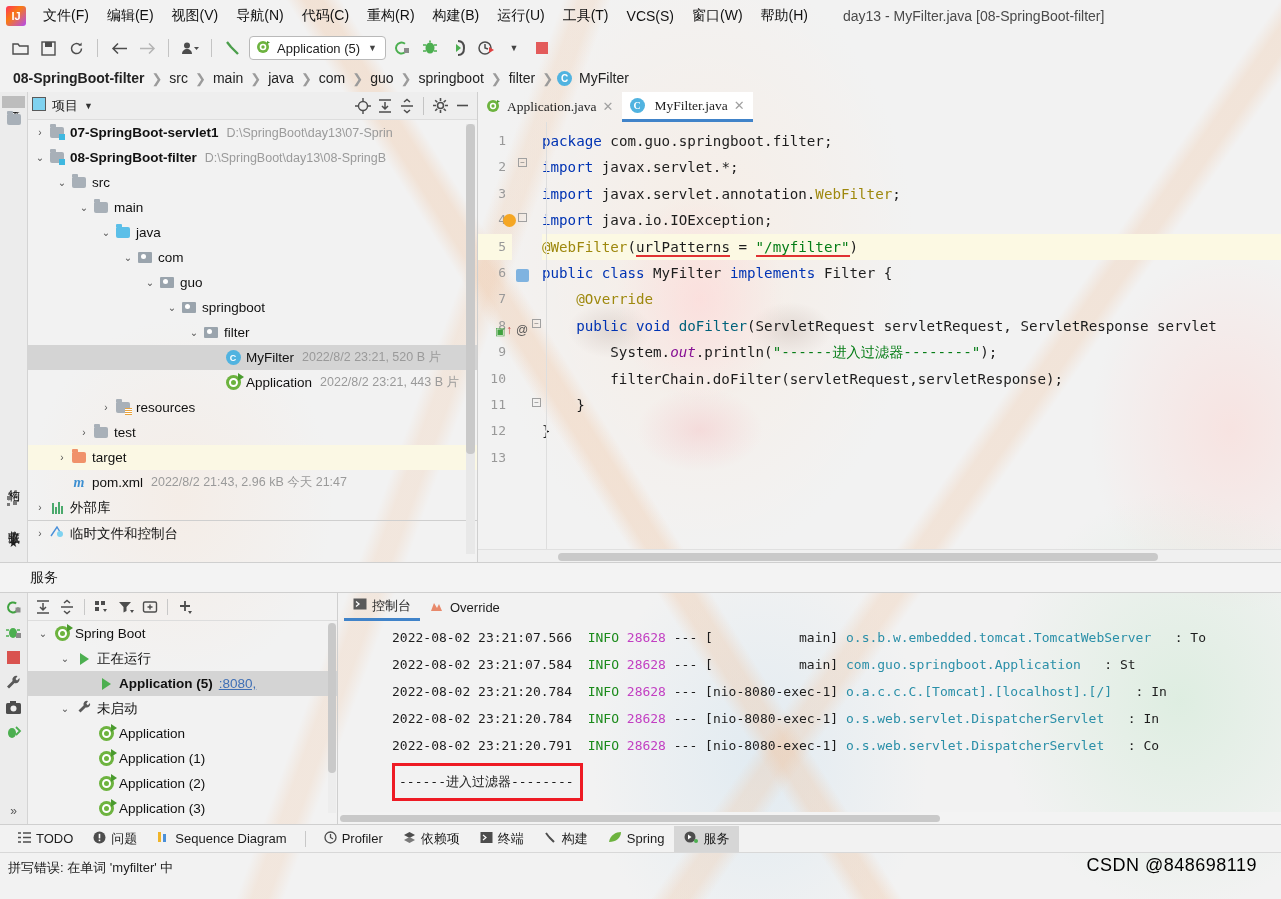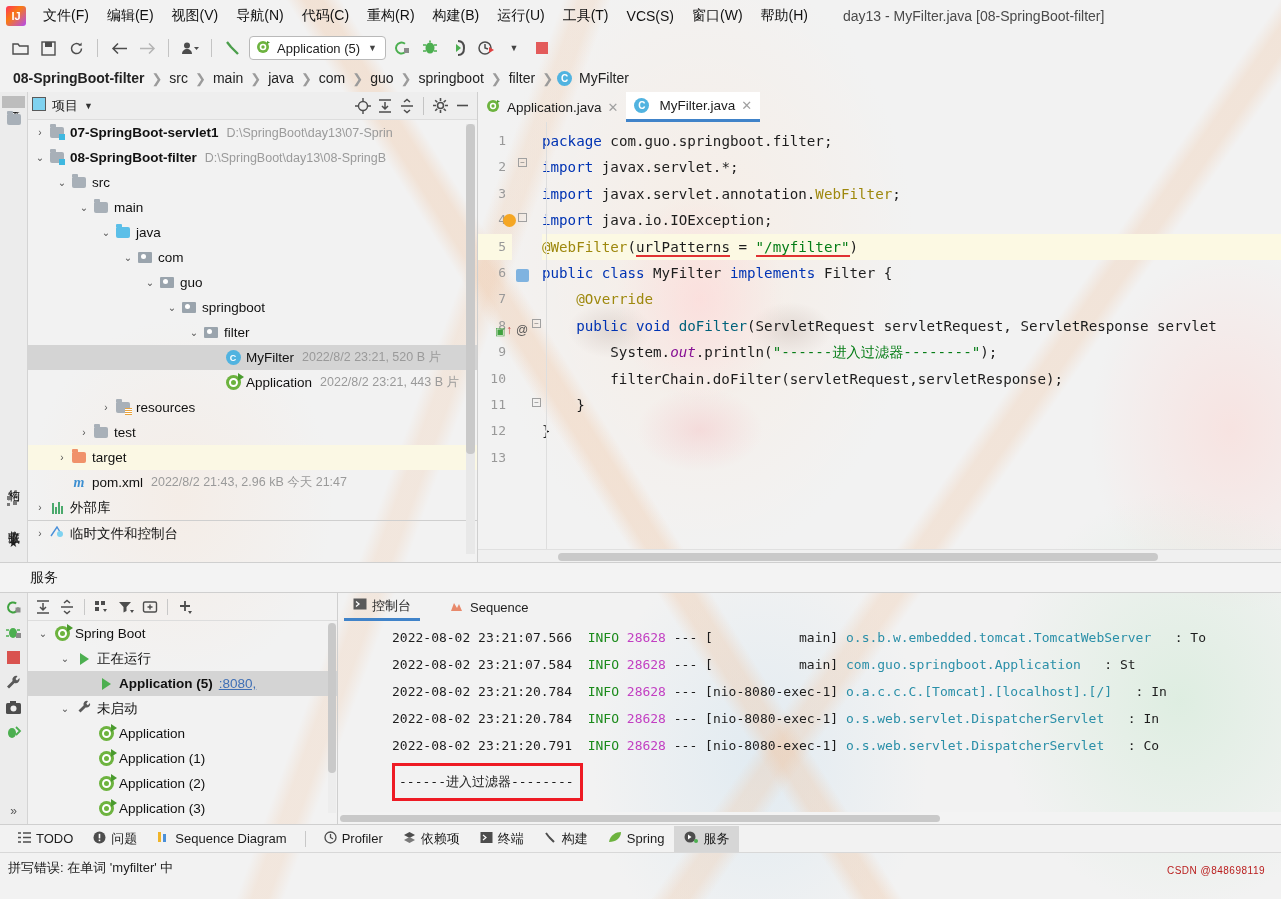--- a/index.html
+++ b/index.html
@@ -133,21 +133,21 @@
   .imlicon::after{content:"";position:absolute;right:0;bottom:0;width:6px;height:6px;background:#4b5560;}
   .micon{color:#3d8fd1;font-weight:bold;font-style:italic;font-size:14px;font-family:"Liberation Serif",serif;}
   .libicon{display:flex;gap:1px;align-items:flex-end;height:12px;}
   .libicon i{display:block;width:2px;background:#4aa96c;}
   #tree-scrollbar{position:absolute;right:2px;top:4px;width:9px;height:430px;background:#e8e8e8;}
   #tree-scrollbar .thumb{position:absolute;top:0;left:0;width:9px;height:330px;background:#c9c9c9;border-radius:4px;}
   .hrule{height:1px;background:#cfcfcf;}
 
   
   #editor{ flex:1; display:flex; flex-direction:column; overflow:hidden; }
-  #tabs{ height:30px;display:flex;align-items:flex-end; }
+  #tabs{ height:30px;display:flex;align-items:flex-end;font-family:Liberation Serif, serif; }
   .tab{
     height:30px;display:flex;align-items:center;gap:6px;padding:0 8px;font-size:13.5px;
     cursor:default;position:relative;white-space:nowrap;
   }
   .tab.active{ background:#fff; border-bottom:3px solid #4083c9; }
   .tab .close{ color:#a0a0a0;font-size:13px; }
   #code-area{ flex:1; display:flex; overflow:hidden; position:relative; }
   #gutter{ width:34px;flex:none;text-align:right;padding-top:6px;color:#999;
            font-family:"DejaVu Sans Mono",monospace;font-size:13px;line-height:26.4px;}
   #gutter .gline{ padding-right:6px; position:relative; }
@@ -192,21 +192,21 @@
   .srow .ico{width:20px;display:flex;align-items:center;justify-content:center;flex:none;margin-right:3px;}
   .srow .lbl{color:#111;}
   .srow .lbl.bold{font-weight:bold;}
   .srow .port{color:#3f6fb5;text-decoration:underline;margin-left:6px;}
   .playtri{width:0;height:0;border-left:9px solid #4caf50;border-top:6px solid transparent;border-bottom:6px solid transparent;}
   .wrench{font-size:13px;color:#555;}
   #svc-scroll{position:absolute;right:1px;top:2px;width:8px;height:190px;background:#ededed;}
   #svc-scroll .thumb{position:absolute;top:0;width:8px;height:150px;background:#c9c9c9;border-radius:4px;}
 
   #console-panel{flex:1;display:flex;flex-direction:column;overflow:hidden;}
-  #console-tabs{height:28px;display:flex;align-items:flex-end;gap:21px;padding-left:6px;}
+  #console-tabs{height:28px;display:flex;align-items:flex-end;gap:1px;padding-left:6px;}
   .ctab{height:28px;display:flex;align-items:center;gap:5px;padding:0 9px;font-size:13px;cursor:default;}
   .ctab.active{border-bottom:3px solid #4083c9;}
   #console-out{
     flex:1;font-family:"DejaVu Sans Mono",monospace;font-size:13px;line-height:27px;
     padding:3px 0 0 6px;white-space:pre;overflow:hidden;position:relative;margin-left:48px;
   }
   .lg-date{color:#1d1d1d;} .lg-info{color:#1a8a1a;} .lg-pid{color:#c23fc2;}
   .lg-dash{color:#1d1d1d;} .lg-thread{color:#1d1d1d;} .lg-logger{color:#2a8fa8;}
   #filter-out{
     display:inline-block;border:3px solid #ee1b24;padding:2px 6px 3px 4px;
@@ -220,21 +220,21 @@
     height:28px;display:flex;align-items:center;gap:0;padding-left:8px;font-size:13px;
     border-top:1px solid #cfcfcf;background:#f2f2f2;
   }
   .twb{display:flex;align-items:center;gap:5px;padding:4px 10px;cursor:default;white-space:nowrap;}
   .twb.active{background:#d6d6d6;}
   .twb-sep{width:1px;height:16px;background:#c8c8c8;margin:0 8px;}
   #statusbar{
     height:30px;display:flex;align-items:center;padding-left:8px;font-size:13px;color:#1d1d1d;
     border-top:1px solid #d8d8d8;position:relative;
   }
-  #csdn-watermark{position:absolute;right:16px;bottom:6px;font-size:10px;color:#b91c1c;letter-spacing:.5px;}
+  #csdn-watermark{position:absolute;right:24px;bottom:6px;font-size:18px;color:#000000;letter-spacing:.5px;}
 </style>
 </head>
 <body>
 
 <div id="wallpaper"></div>
 
 <div class="layer">
 
   <div id="menubar">
     <div id="app-logo">IJ</div>
@@ -814,21 +814,21 @@
               </svg>
           </span>
           <span>控制台</span>
         </div>
         <div class="ctab">
           <span>
             <svg width="15" height="14" viewBox="0 0 15 14">
                 <path d="M1 12l3-8 3 5 2-4 3 7z" fill="#e8896b"></path>
               </svg>
           </span>
-          <span>Sequence</span>
+          <span>Override</span>
         </div>
       </div>
       <div id="console-out"><div><span class="lg-date">2022-08-02 23:21:07.566</span>  <span class="lg-info">INFO</span> <span class="lg-pid">28628</span> <span class="lg-dash">---</span> <span class="lg-thread">[           main]</span> <span class="lg-logger">o.s.b.w.embedded.tomcat.TomcatWebServer</span>   <span class="lg-dash">: To</span></div><div><span class="lg-date">2022-08-02 23:21:07.584</span>  <span class="lg-info">INFO</span> <span class="lg-pid">28628</span> <span class="lg-dash">---</span> <span class="lg-thread">[           main]</span> <span class="lg-logger">com.guo.springboot.Application</span>   <span class="lg-dash">: St</span></div><div><span class="lg-date">2022-08-02 23:21:20.784</span>  <span class="lg-info">INFO</span> <span class="lg-pid">28628</span> <span class="lg-dash">---</span> <span class="lg-thread">[nio-8080-exec-1]</span> <span class="lg-logger">o.a.c.c.C.[Tomcat].[localhost].[/]</span>   <span class="lg-dash">: In</span></div><div><span class="lg-date">2022-08-02 23:21:20.784</span>  <span class="lg-info">INFO</span> <span class="lg-pid">28628</span> <span class="lg-dash">---</span> <span class="lg-thread">[nio-8080-exec-1]</span> <span class="lg-logger">o.s.web.servlet.DispatcherServlet</span>   <span class="lg-dash">: In</span></div><div><span class="lg-date">2022-08-02 23:21:20.791</span>  <span class="lg-info">INFO</span> <span class="lg-pid">28628</span> <span class="lg-dash">---</span> <span class="lg-thread">[nio-8080-exec-1]</span> <span class="lg-logger">o.s.web.servlet.DispatcherServlet</span>   <span class="lg-dash">: Co</span></div><div><span id="filter-out" style="border-color: rgb(238, 27, 36);">------进入过滤器--------</span></div></div>
       <div id="console-hscroll">
         <div class="thumb"></div>
       </div>
     </div>
   </div>
 
   <div id="toolwindow-bar">

